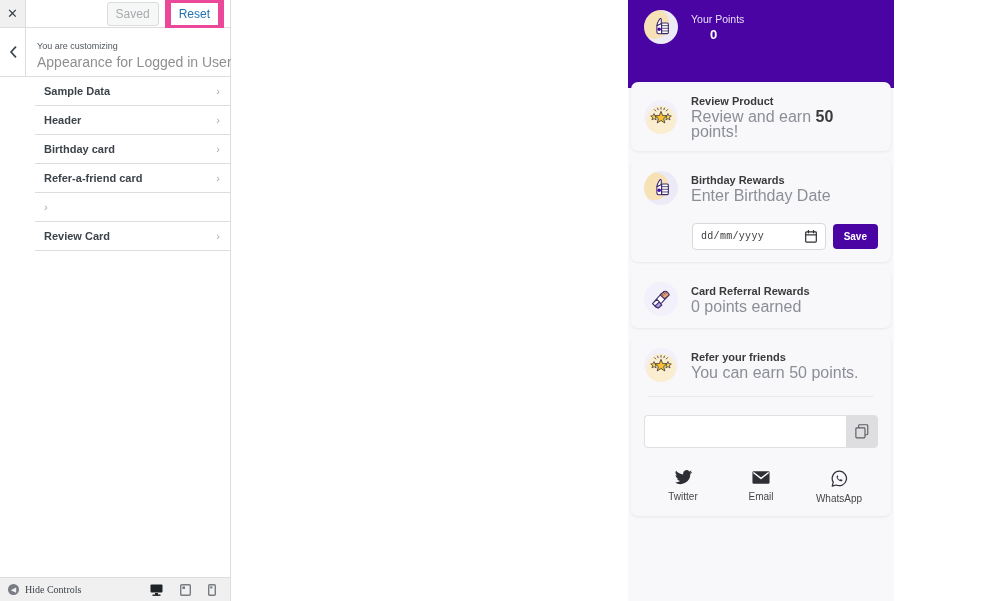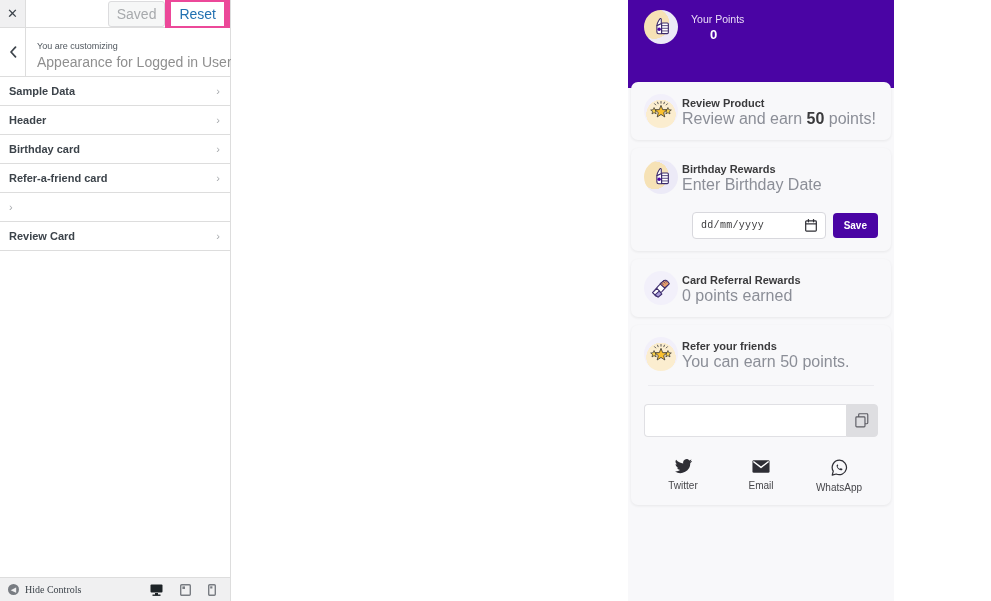--- a/index.html
+++ b/index.html
@@ -27,22 +27,22 @@
   }
   .cz-close {
     width: 26px; height: 27px;
     border-right: 1px solid #ddd;
     display: flex; align-items: center; justify-content: center;
     font-size: 13px; color: #3c434a; cursor: pointer;
     background: #f0f0f1;
   }
   .cz-topbar-spacer { flex: 1; }
   .cz-btn {
-    font-size: 14px; line-height: 1;
-    padding: 5px 8px; 
+    font-size: 12px; line-height: 1;
+    padding: 5px 8px; margin-right: 6px;
     border-radius: 3px; cursor: pointer;
     font-family: "Liberation Sans", sans-serif;
   }
   .cz-btn-saved {
     border: 1px solid #dcdcde; background: #f6f7f7; color: #a7aaad;
   }
   .cz-btn-reset {
     border: 6px solid #ec4899; background: #fff; color: #2271b1;
   }
 
@@ -63,21 +63,21 @@
     display: flex; flex-direction: column; justify-content: center;
   }
   .cz-customizing {
     font-size: 9px; color: #50575e; line-height: 13px;
   }
   .cz-title {
     font-size: 14px; color: #8f8f8f; line-height: 19px;
     font-weight: 400; white-space: nowrap;
   }
 
-  .cz-list { flex: 1; overflow-y: auto; background: #fff; }
+  .cz-list { flex: 1; overflow-y: auto; background: #fff; padding-left: 35px; }
   .cz-item {
     height: 29px;
     border-bottom: 1px solid #ddd;
     display: flex; align-items: center;
     padding: 0 10px 0 9px;
     cursor: pointer; background: #fff;
   }
   .cz-item-label {
     flex: 1; font-size: 11px; font-weight: bold; color: #3c434a;
   }
@@ -136,21 +136,21 @@
     position: absolute; top: 82px; left: 0; right: 0; bottom: 0;
     padding: 0 3px;
   }
   .pv-card {
     background: #f8f8fa;
     border-radius: 7px;
     margin-bottom: 8px;
     box-shadow: 0 1px 3px rgba(0,0,0,0.07);
     padding: 12px 13px;
   }
-  .pv-card-head { display: flex; align-items: center; gap: 4px; }
+  .pv-card-head { display: flex; align-items: center; gap: 13px; }
   .pv-icon-circle {
     width: 34px; height: 34px; border-radius: 50%;
     flex: 0 0 34px;
     display: flex; align-items: center; justify-content: center;
   }
   .ic-stars { background: radial-gradient(circle at 50% 60%, #fbedcf 0%, #fbedcf 55%, #f2f0fa 56%, #f2f0fa 100%); }
   .ic-thumb { background: radial-gradient(circle at 32% 45%, #f6e2b6 0%, #f6e2b6 46%, #eceaf7 47%, #eceaf7 100%); }
   .ic-hands { background: #f2f0fa; }
   .pv-card-title { font-size: 11px; font-weight: bold; color: #3a3a3c; line-height: 15px; }
   .pv-card-sub { font-size: 16px; color: #8b8e97; line-height: 15px; }

